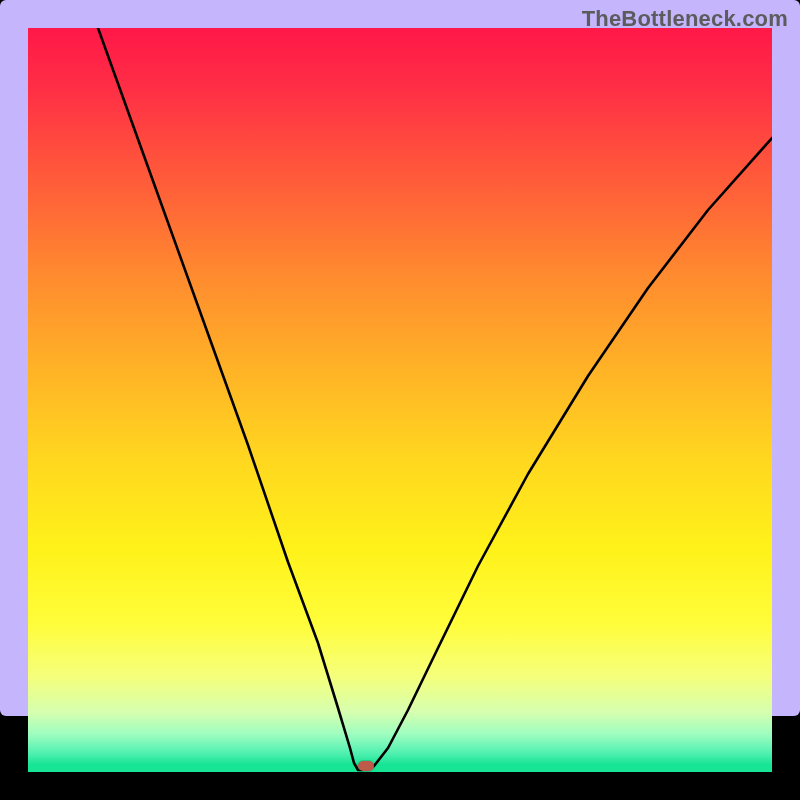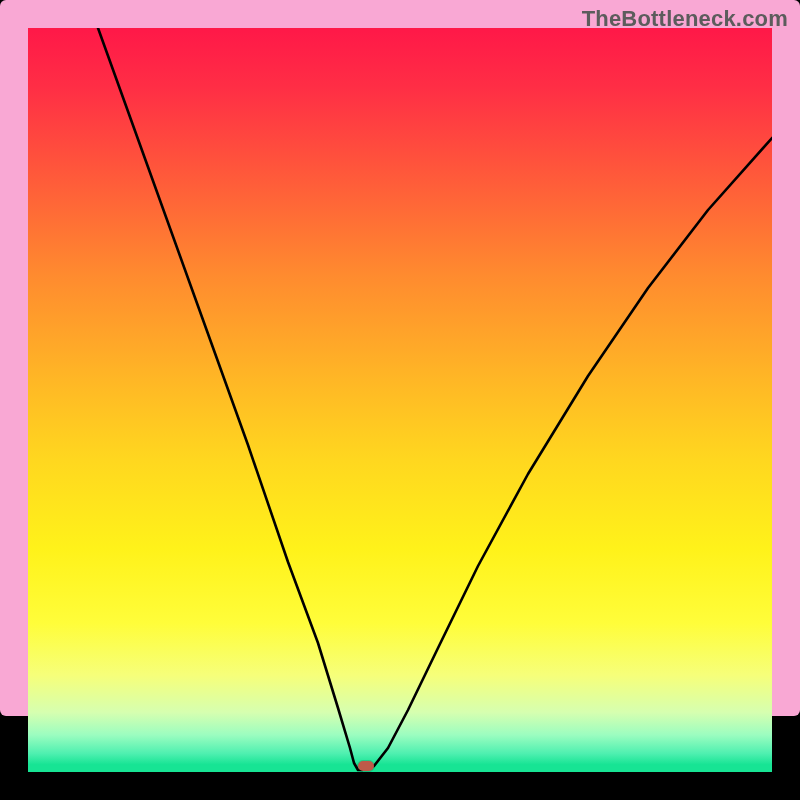--- a/index.html
+++ b/index.html
@@ -1,21 +1,21 @@
 <!DOCTYPE html>
 <html><head>
 <meta charset="utf-8">
 <style>
   * { margin: 0; padding: 0; box-sizing: border-box; }
   html, body { width: 800px; height: 800px; overflow: hidden; background: #000; }
   .frame {
     position: relative;
     width: 800px;
     height: 716px;
-    background: #f9a8d4;
+    background: #c4b5fd;
     border-radius: 6px;
   }
   .watermark {
     position: absolute;
     top: 6px;
     right: 12px;
     font-family: Arial, Helvetica, sans-serif;
     font-size: 22px;
     font-weight: 600;
     color: #5c5c5c;

